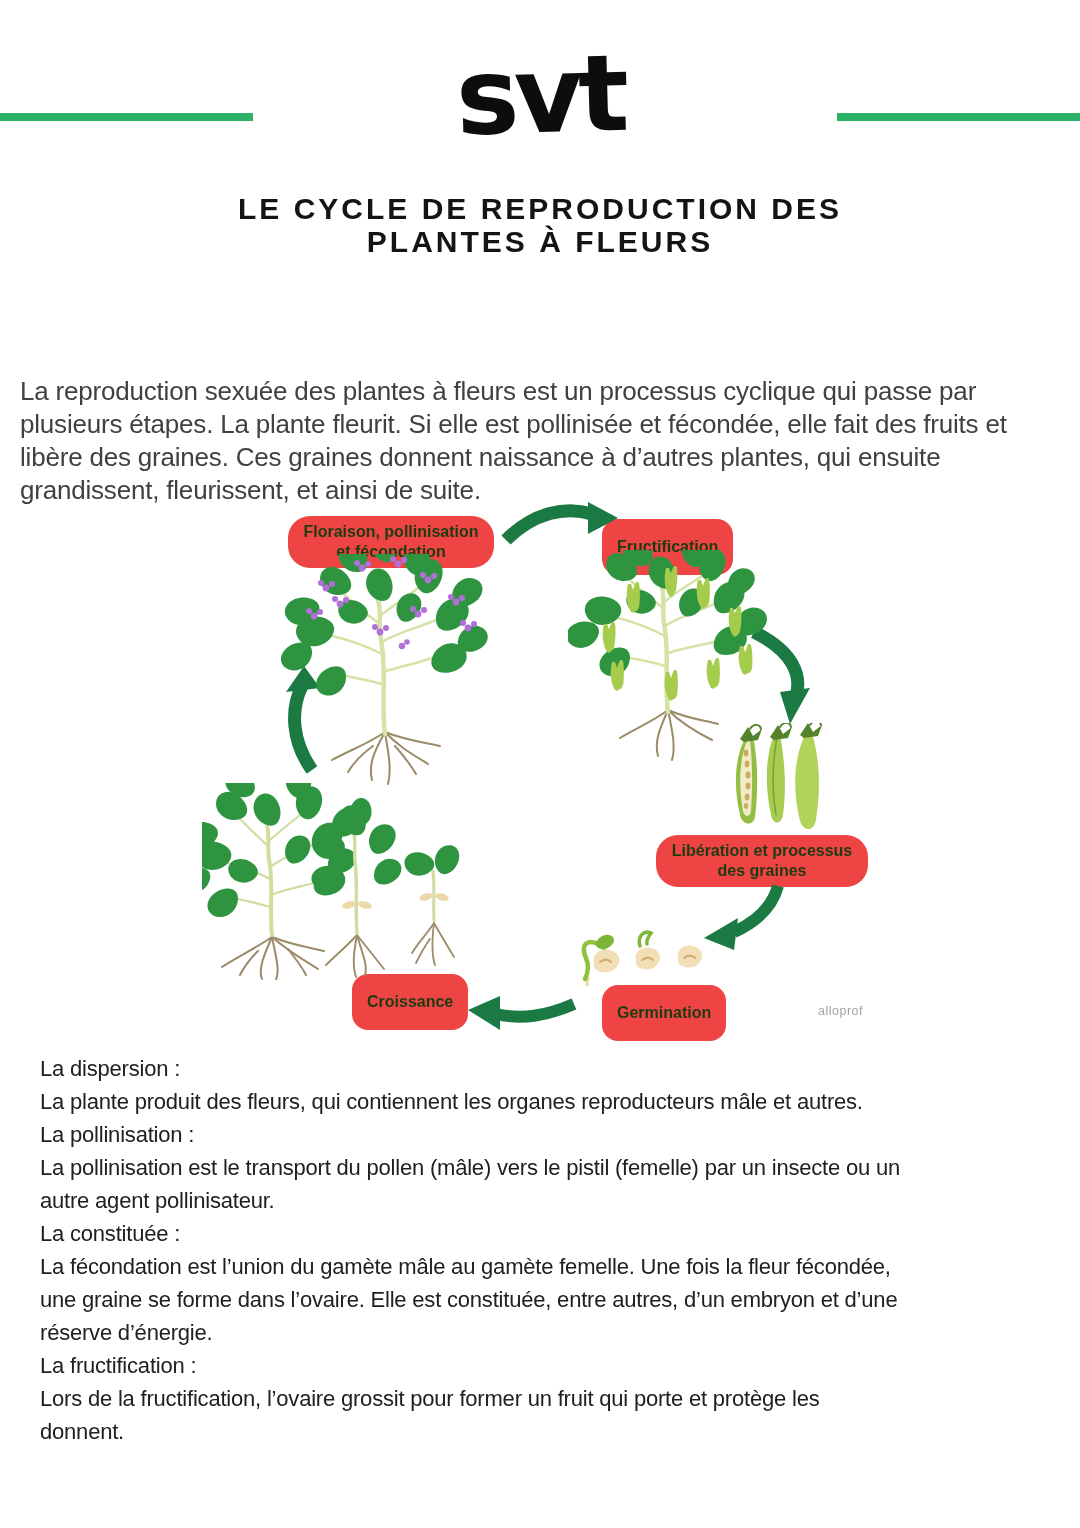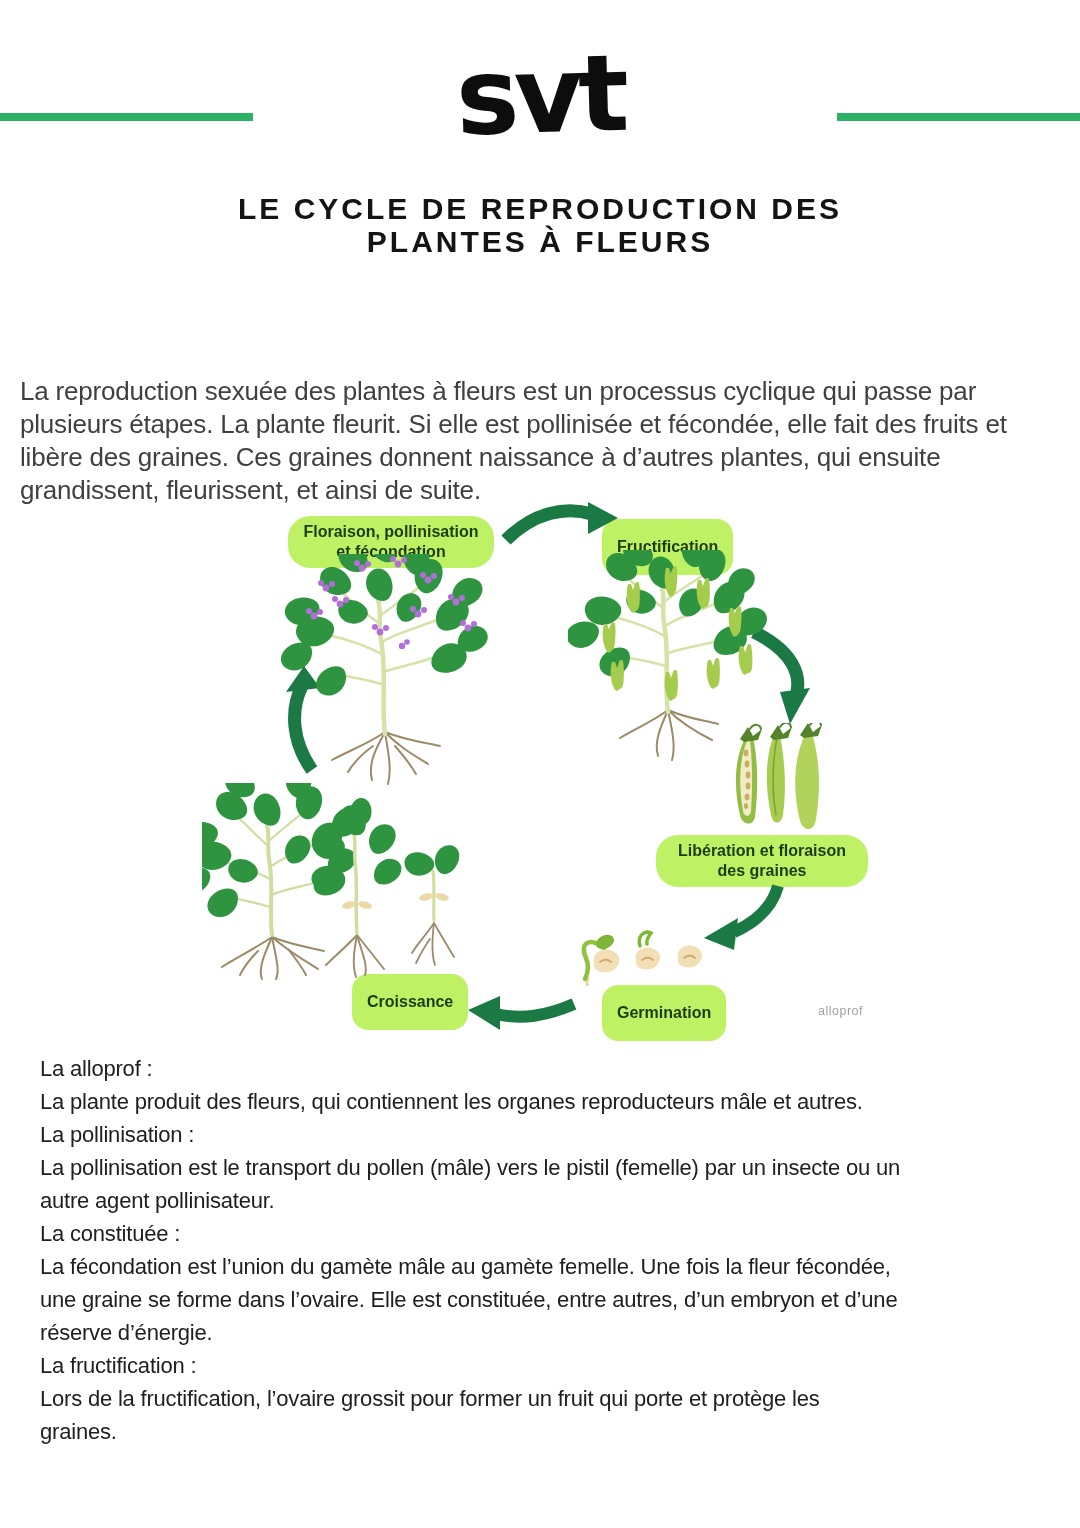--- a/index.html
+++ b/index.html
@@ -18,21 +18,21 @@
   
   .intro{position:absolute;left:20px;top:331px;width:1045px;font-size:26px;
         line-height:33px;letter-spacing:-0.2px;white-space:pre-line;color:#404040;margin-top:44px;}
   .sections{position:absolute;left:40px;top:1052px;width:1020px;font-size:22px;
         line-height:33px;letter-spacing:-0.2px;color:#202020;}
   .section-title{white-space:pre-line;}
   .section-body{white-space:pre-line;}
   
   .diagram{position:absolute;left:150px;top:490px;width:760px;height:560px;}
   .diagram *{box-sizing:border-box;}
-  .pill{position:absolute;background:#bef264;color:#1e3b10;font-weight:700;
+  .pill{position:absolute;background:#ef4444;color:#1e3b10;font-weight:700;
         font-size:16px;line-height:1.25;text-align:center;border-radius:22px;
         padding:6px 14px;white-space:pre-line;}
   .pill.small{border-radius:16px;padding:18px 15px;}
   .dg{position:absolute;}
   .watermark{position:absolute;left:668px;top:514px;color:#a3a3a3;font-size:12.5px;
         letter-spacing:0.5px;}
 </style>
 </head>
 <body>
 
@@ -47,21 +47,21 @@
   <div class="intro">La reproduction sexuée des plantes à fleurs est un processus cyclique qui passe par
 plusieurs étapes. La plante fleurit. Si elle est pollinisée et fécondée, elle fait des fruits et
 libère des graines. Ces graines donnent naissance à d’autres plantes, qui ensuite
 grandissent, fleurissent, et ainsi de suite.</div>
 
   <div class="diagram">
 
     <div class="pill" style="left:138px;top:26px;width:206px;">Floraison, pollinisation
 et fécondation</div>
     <div class="pill small" style="left:452px;top:29px;">Fructification</div>
-    <div class="pill" style="left:506px;top:345px;width:212px;">Libération et floraison
+    <div class="pill" style="left:506px;top:345px;width:212px;">Libération et processus
 des graines</div>
     <div class="pill small" style="left:452px;top:495px;">Germination</div>
     <div class="pill small" style="left:202px;top:484px;">Croissance</div>
 
     <svg class="dg" style="left:350px;top:10px;" width="118" height="52" viewBox="0 0 118 52">
       <path d="M6,40 C34,12 66,6 92,14" stroke="#1b7a44" stroke-width="13" fill="none"></path>
       <polygon points="88,2 118,18 88,34" fill="#1b7a44"></polygon>
     </svg>
     <svg class="dg" style="left:596px;top:134px;" width="72" height="102" viewBox="0 0 72 102">
       <path d="M8,8 C48,28 56,52 50,72" stroke="#1b7a44" stroke-width="13" fill="none"></path>
@@ -354,27 +354,27 @@
       <g fill="#2e9440">
         <use href="#gl" transform="translate(229,88) rotate(-145) scale(0.9)"></use>
         <use href="#gl" transform="translate(235,86) rotate(-40) scale(0.9)"></use>
       </g>
     </svg>
 
     <div class="watermark">alloprof</div>
   </div>
 
   <div class="sections">
-    <div class="section-title">La alloprof :</div>
+    <div class="section-title">La dispersion :</div>
     <div class="section-body">La plante produit des fleurs, qui contiennent les organes reproducteurs mâle et autres.</div>
     <div class="section-title">La pollinisation :</div>
     <div class="section-body">La pollinisation est le transport du pollen (mâle) vers le pistil (femelle) par un insecte ou un
 autre agent pollinisateur.</div>
     <div class="section-title">La constituée :</div>
     <div class="section-body">La fécondation est l’union du gamète mâle au gamète femelle. Une fois la fleur fécondée,
 une graine se forme dans l’ovaire. Elle est constituée, entre autres, d’un embryon et d’une
 réserve d’énergie.</div>
     <div class="section-title">La fructification :</div>
     <div class="section-body">Lors de la fructification, l’ovaire grossit pour former un fruit qui porte et protège les
-graines.</div>
+donnent.</div>
   </div>
 
 </div>
 
 </body></html>

